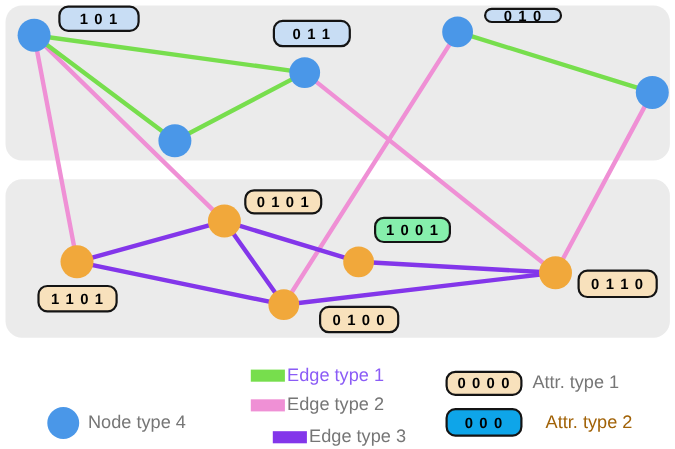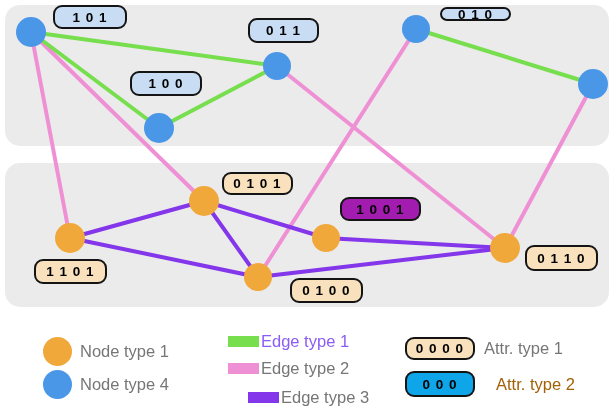--- a/index.html
+++ b/index.html
@@ -111,34 +111,29 @@
       <circle cx="593" cy="84" r="15" fill="#4A97E8"></circle>
       <circle cx="70" cy="238" r="15" fill="#F1A83B"></circle>
       <circle cx="204" cy="201" r="15" fill="#F1A83B"></circle>
       <circle cx="258" cy="277" r="14" fill="#F1A83B"></circle>
       <circle cx="326" cy="238" r="14" fill="#F1A83B"></circle>
       <circle cx="505" cy="248" r="15" fill="#F1A83B"></circle>
     </svg>
 
   <div id="attr-layer">
       <div class="attr-box" style="left: 53px; top: 5px; width: 74px; height: 24px; background-color: rgb(200, 221, 244); border-color: rgb(20, 20, 20);">1 0 1</div>
-      <div class="attr-box" style="left: 130px; top: 71px; width: 72px; height: 25px; background-color: rgb(200, 221, 244); border-color: rgb(20, 20, 20);">1 0 0</div>
       <div class="attr-box" style="left: 248px; top: 18px; width: 71px; height: 25px; background-color: rgb(200, 221, 244); border-color: rgb(20, 20, 20);">0 1 1</div>
       <div class="attr-box" style="left: 440px; top: 7px; width: 71px; height: 14px; background-color: rgb(200, 221, 244); border-color: rgb(20, 20, 20);">0 1 0</div>
       <div class="attr-box" style="left: 222px; top: 172px; width: 71px; height: 23px; background-color: rgb(248, 225, 188); border-color: rgb(20, 20, 20);">0 1 0 1</div>
-      <div class="attr-box" style="left: 340px; top: 197px; width: 81px; height: 24px; background-color: #a21caf; border-color: rgb(20, 20, 20);">1 0 0 1</div>
+      <div class="attr-box" style="left: 340px; top: 197px; width: 70px; height: 24px; background-color: #86efac; border-color: rgb(20, 20, 20);">1 0 0 1</div>
       <div class="attr-box" style="left: 34px; top: 259px; width: 73px; height: 25px; background-color: rgb(248, 225, 188); border-color: rgb(20, 20, 20);">1 1 0 1</div>
       <div class="attr-box" style="left: 290px; top: 278px; width: 73px; height: 25px; background-color: rgb(248, 225, 188); border-color: rgb(20, 20, 20);">0 1 0 0</div>
       <div class="attr-box" style="left: 525px; top: 245px; width: 73px; height: 26px; background-color: rgb(248, 225, 188); border-color: rgb(20, 20, 20);">0 1 1 0</div>
     </div>
 
-  <div class="legend-item" id="leg-node-1">
-    <span class="circle-swatch" style="background-color: rgb(241, 168, 59);"></span>
-    <span class="leg-label" style="color: rgb(118, 118, 118);">Node type 1</span>
-  </div>
   <div class="legend-item" id="leg-node-2">
     <span class="circle-swatch" style="background-color: rgb(74, 151, 232);"></span>
     <span class="leg-label" style="color: rgb(118, 118, 118);">Node type 4</span>
   </div>
 
   <div class="legend-item" id="leg-edge-1">
     <span class="edge-swatch" style="background-color: rgb(119, 222, 77);"></span>
     <span class="leg-label" style="color: #8b5cf6;">Edge type 1</span>
   </div>
   <div class="legend-item" id="leg-edge-2">

